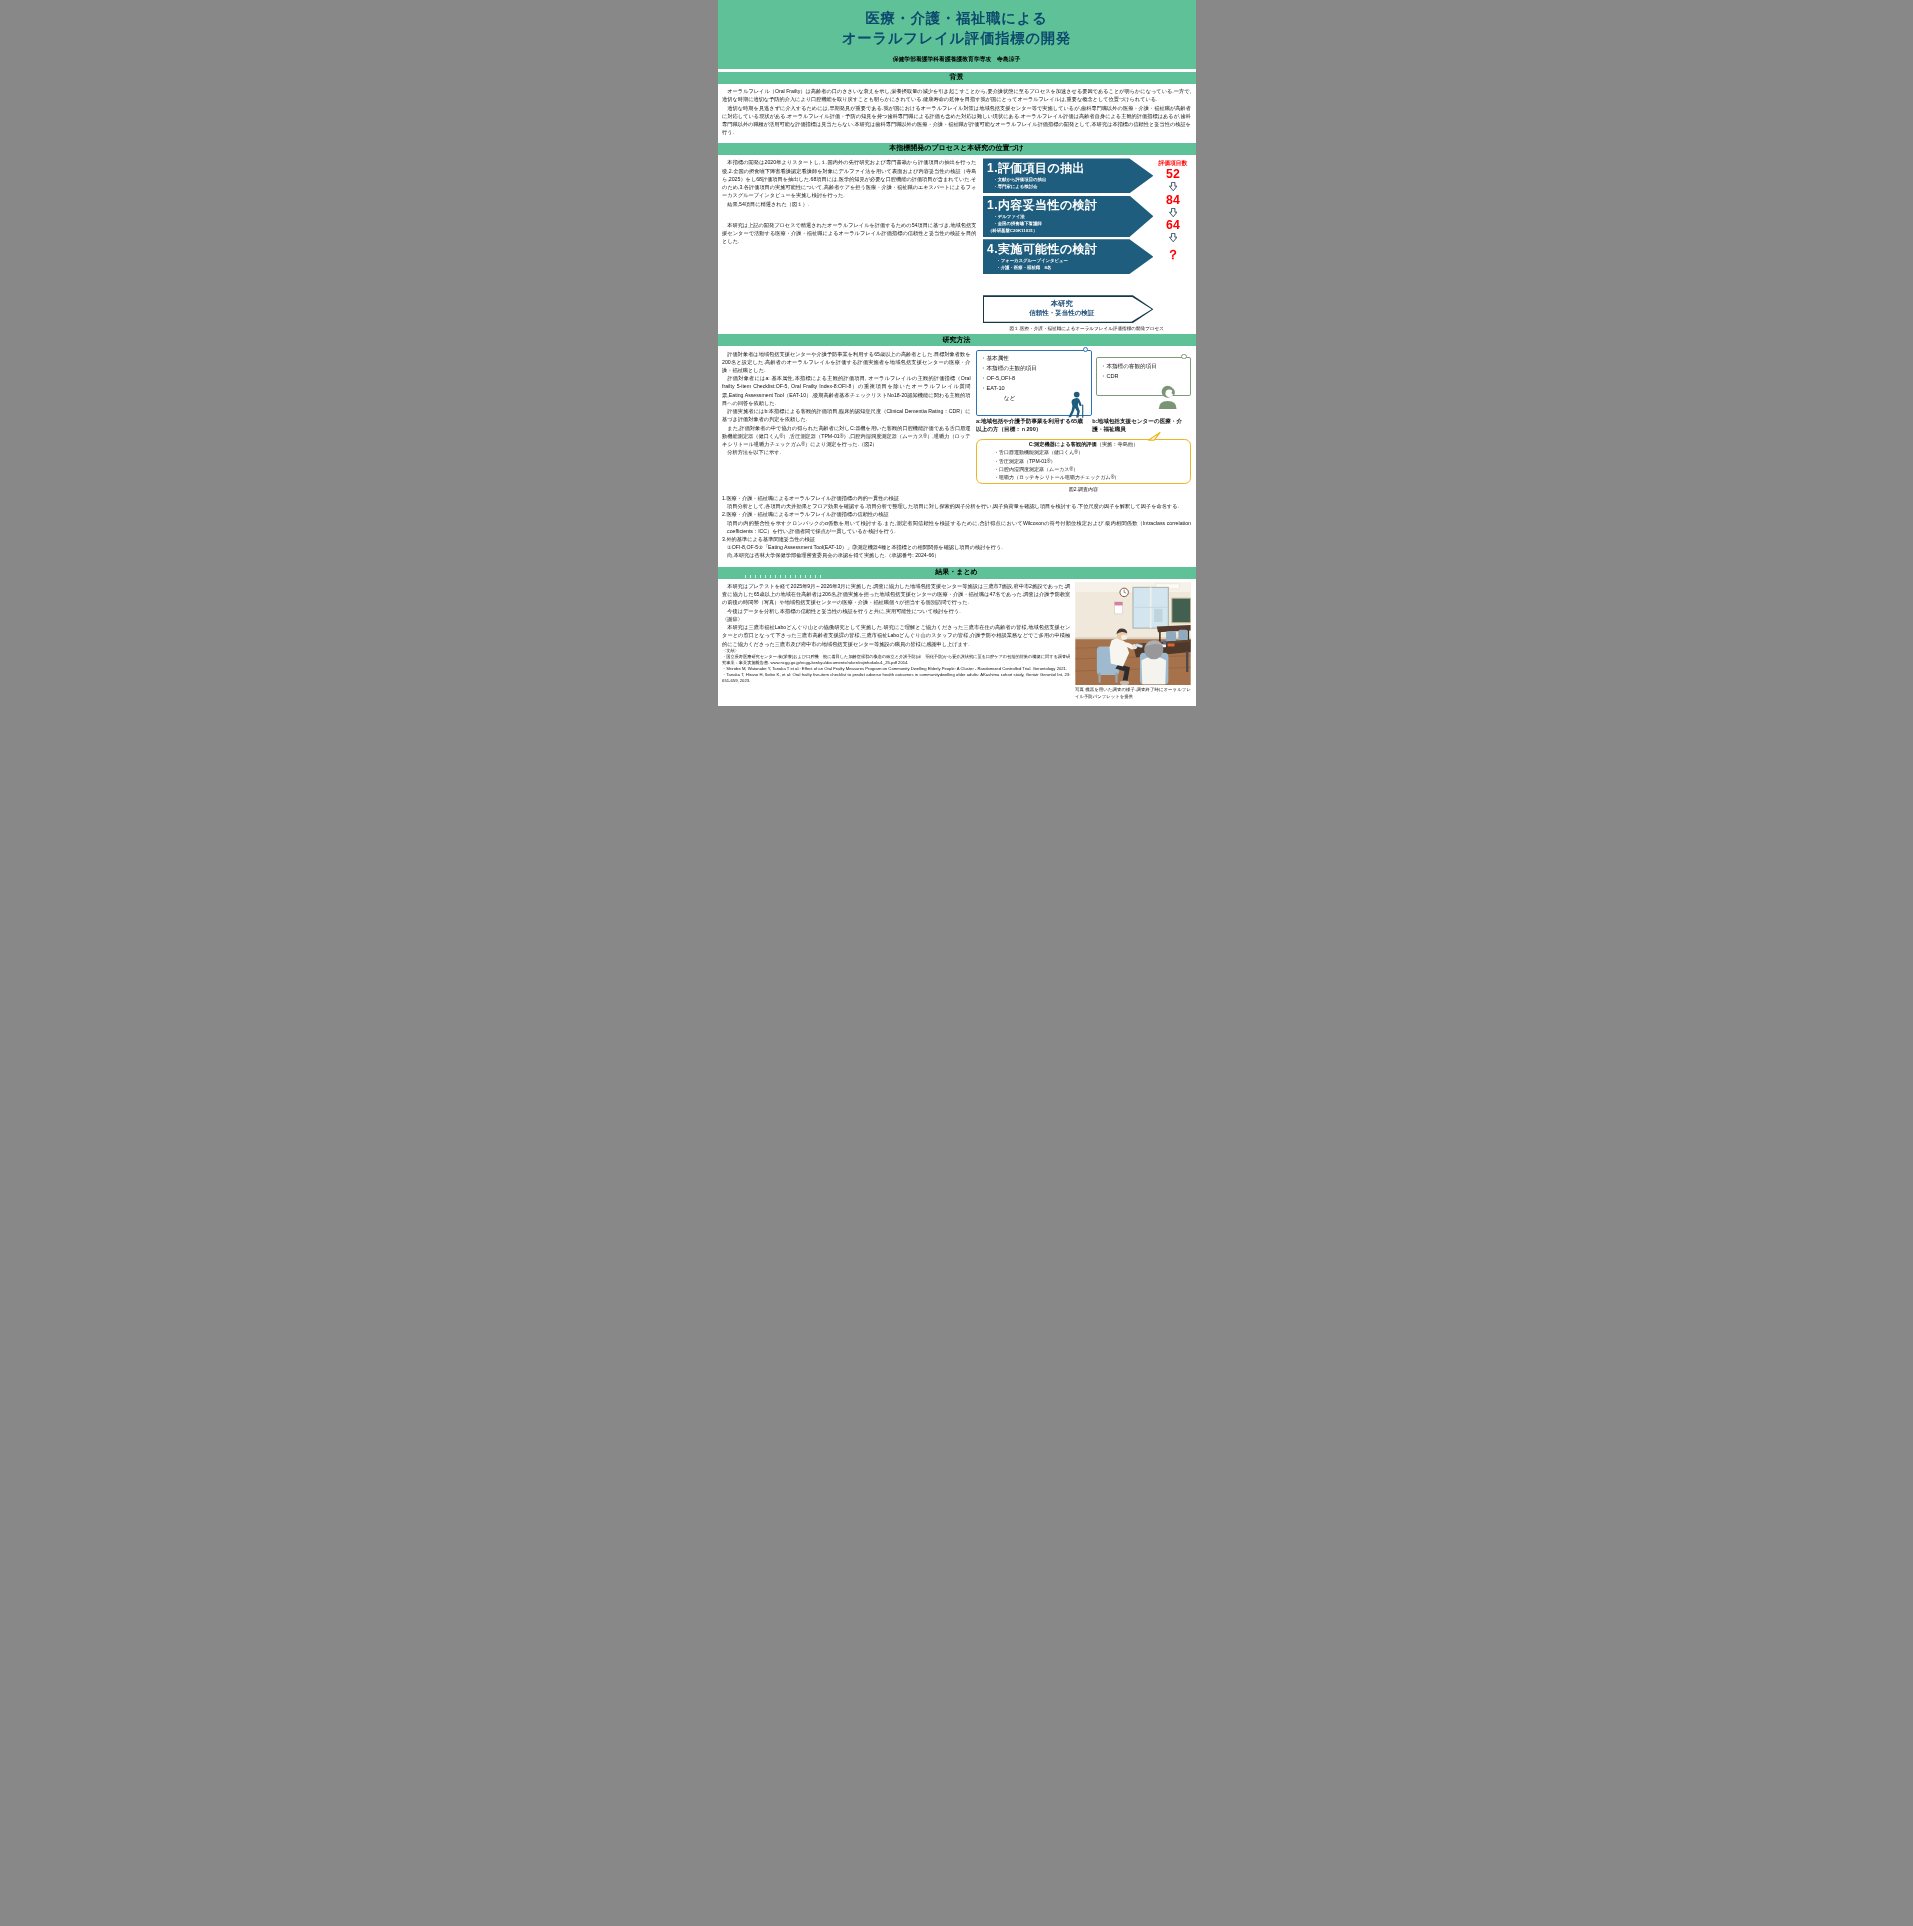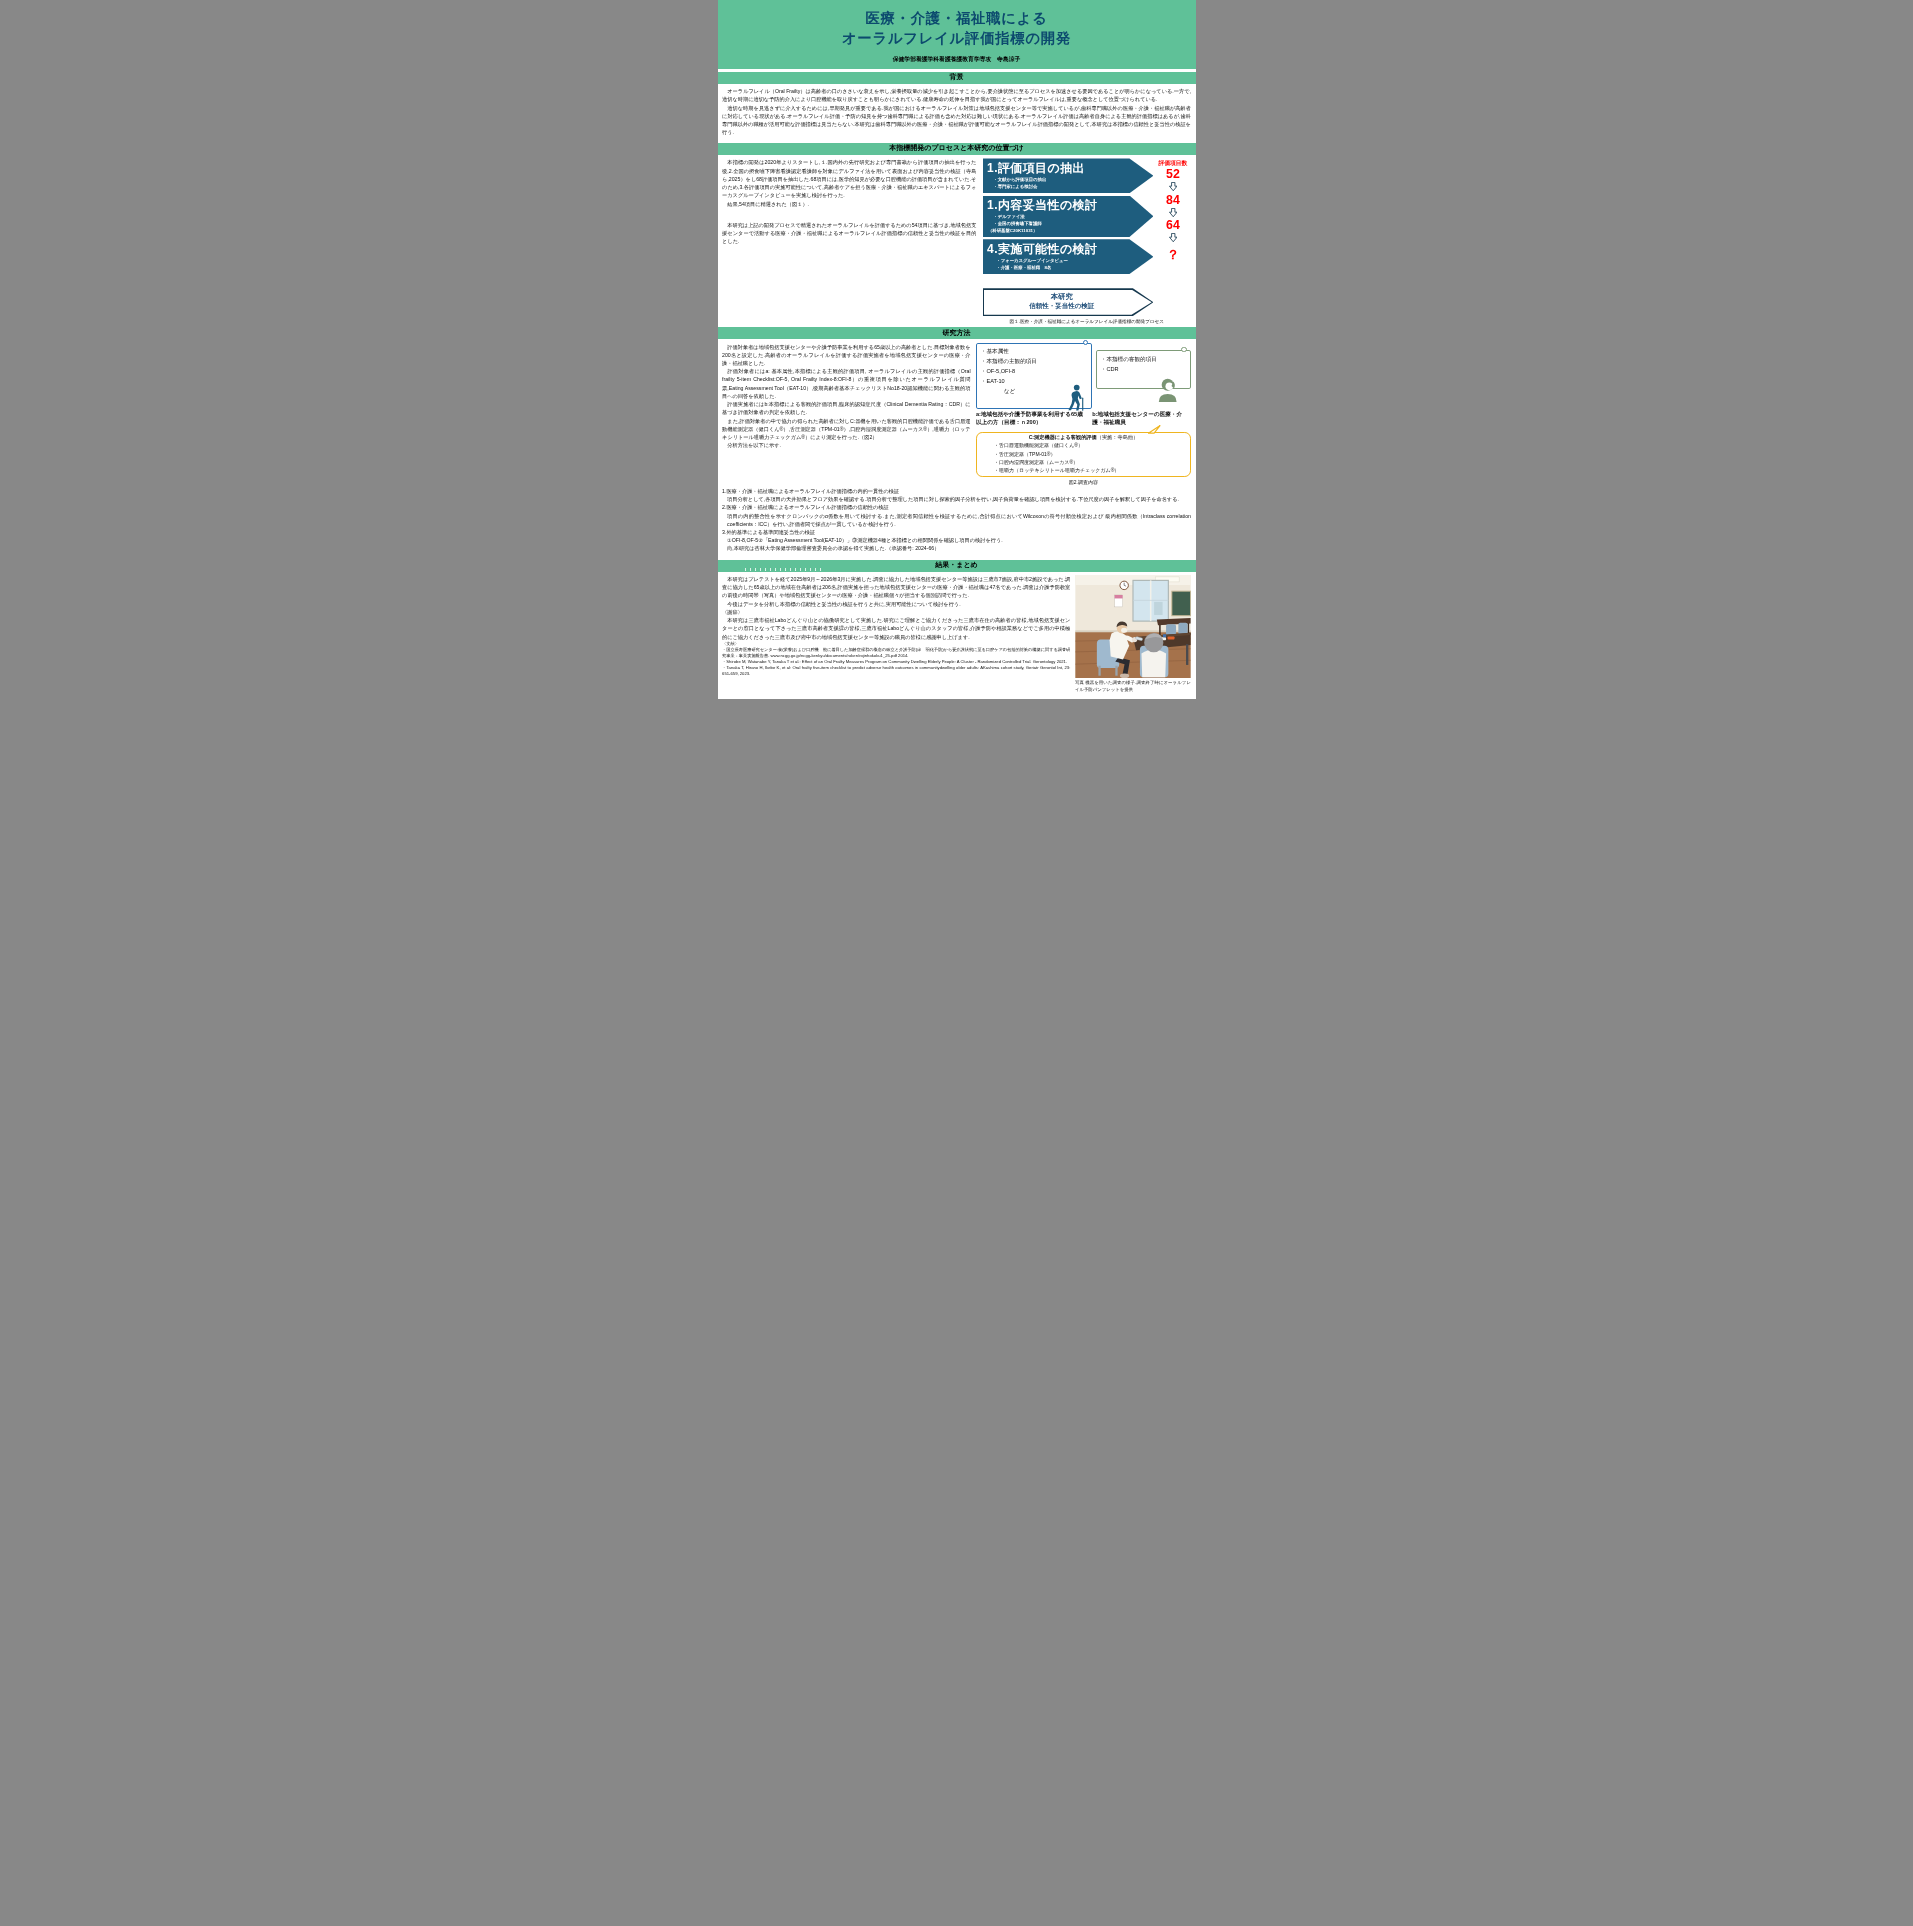--- a/index.html
+++ b/index.html
@@ -37,21 +37,21 @@
   .process-left{flex:1.22;}
   .process-right{flex:1;}
   .fig1{display:flex;gap:1.5px;}
   .fig1-arrows{flex:1;display:flex;flex-direction:column;gap:2.3px;}
   .step{background:var(--teal);color:#fff;clip-path:polygon(0 0,86% 0,100% 50%,86% 100%,0 100%);
     padding:1.9px 25px 2.7px 4.6px;}
   .step-title{font-size:12px;font-weight:700;letter-spacing:0.4px;white-space:nowrap;}
   .step-bullets{font-size:4.4px;line-height:1.5;padding-left:6.2px;font-weight:600;}
   .step.s2 .step-bullets .noindent{margin-left:-5.4px;}
   .step.s3 .step-bullets{padding-left:9.2px;}
-  .final-outer{background:var(--navy);clip-path:polygon(0 0,88% 0,100% 50%,88% 100%,0 100%);padding:1.2px;margin-top:12px;}
+  .final-outer{background:var(--navy);clip-path:polygon(0 0,88% 0,100% 50%,88% 100%,0 100%);padding:1.2px;margin-top:19px;}
   .final-inner{background:#fff;clip-path:polygon(0 0,87.7% 0,99.7% 50%,87.7% 100%,0 100%);
     text-align:center;padding:2.7px 17px 3.5px 4.6px;color:var(--navytext);}
   .final-l1{font-size:7.3px;font-weight:700;}
   .final-l2{font-size:6.5px;font-weight:700;}
   .fig1-nums{width:36px;display:flex;flex-direction:column;align-items:center;color:var(--red);padding-top:0.8px;}
   .count-label{font-size:5.8px;font-weight:700;white-space:nowrap;}
   .count{font-size:12.3px;font-weight:700;line-height:1.05;}
   .darr{margin:1.2px 0;}
   .qmark{font-size:13px;font-weight:700;margin-top:1.5px;}
   .fig1-caption{font-size:4.6px;margin-top:3.1px;text-align:center;}

